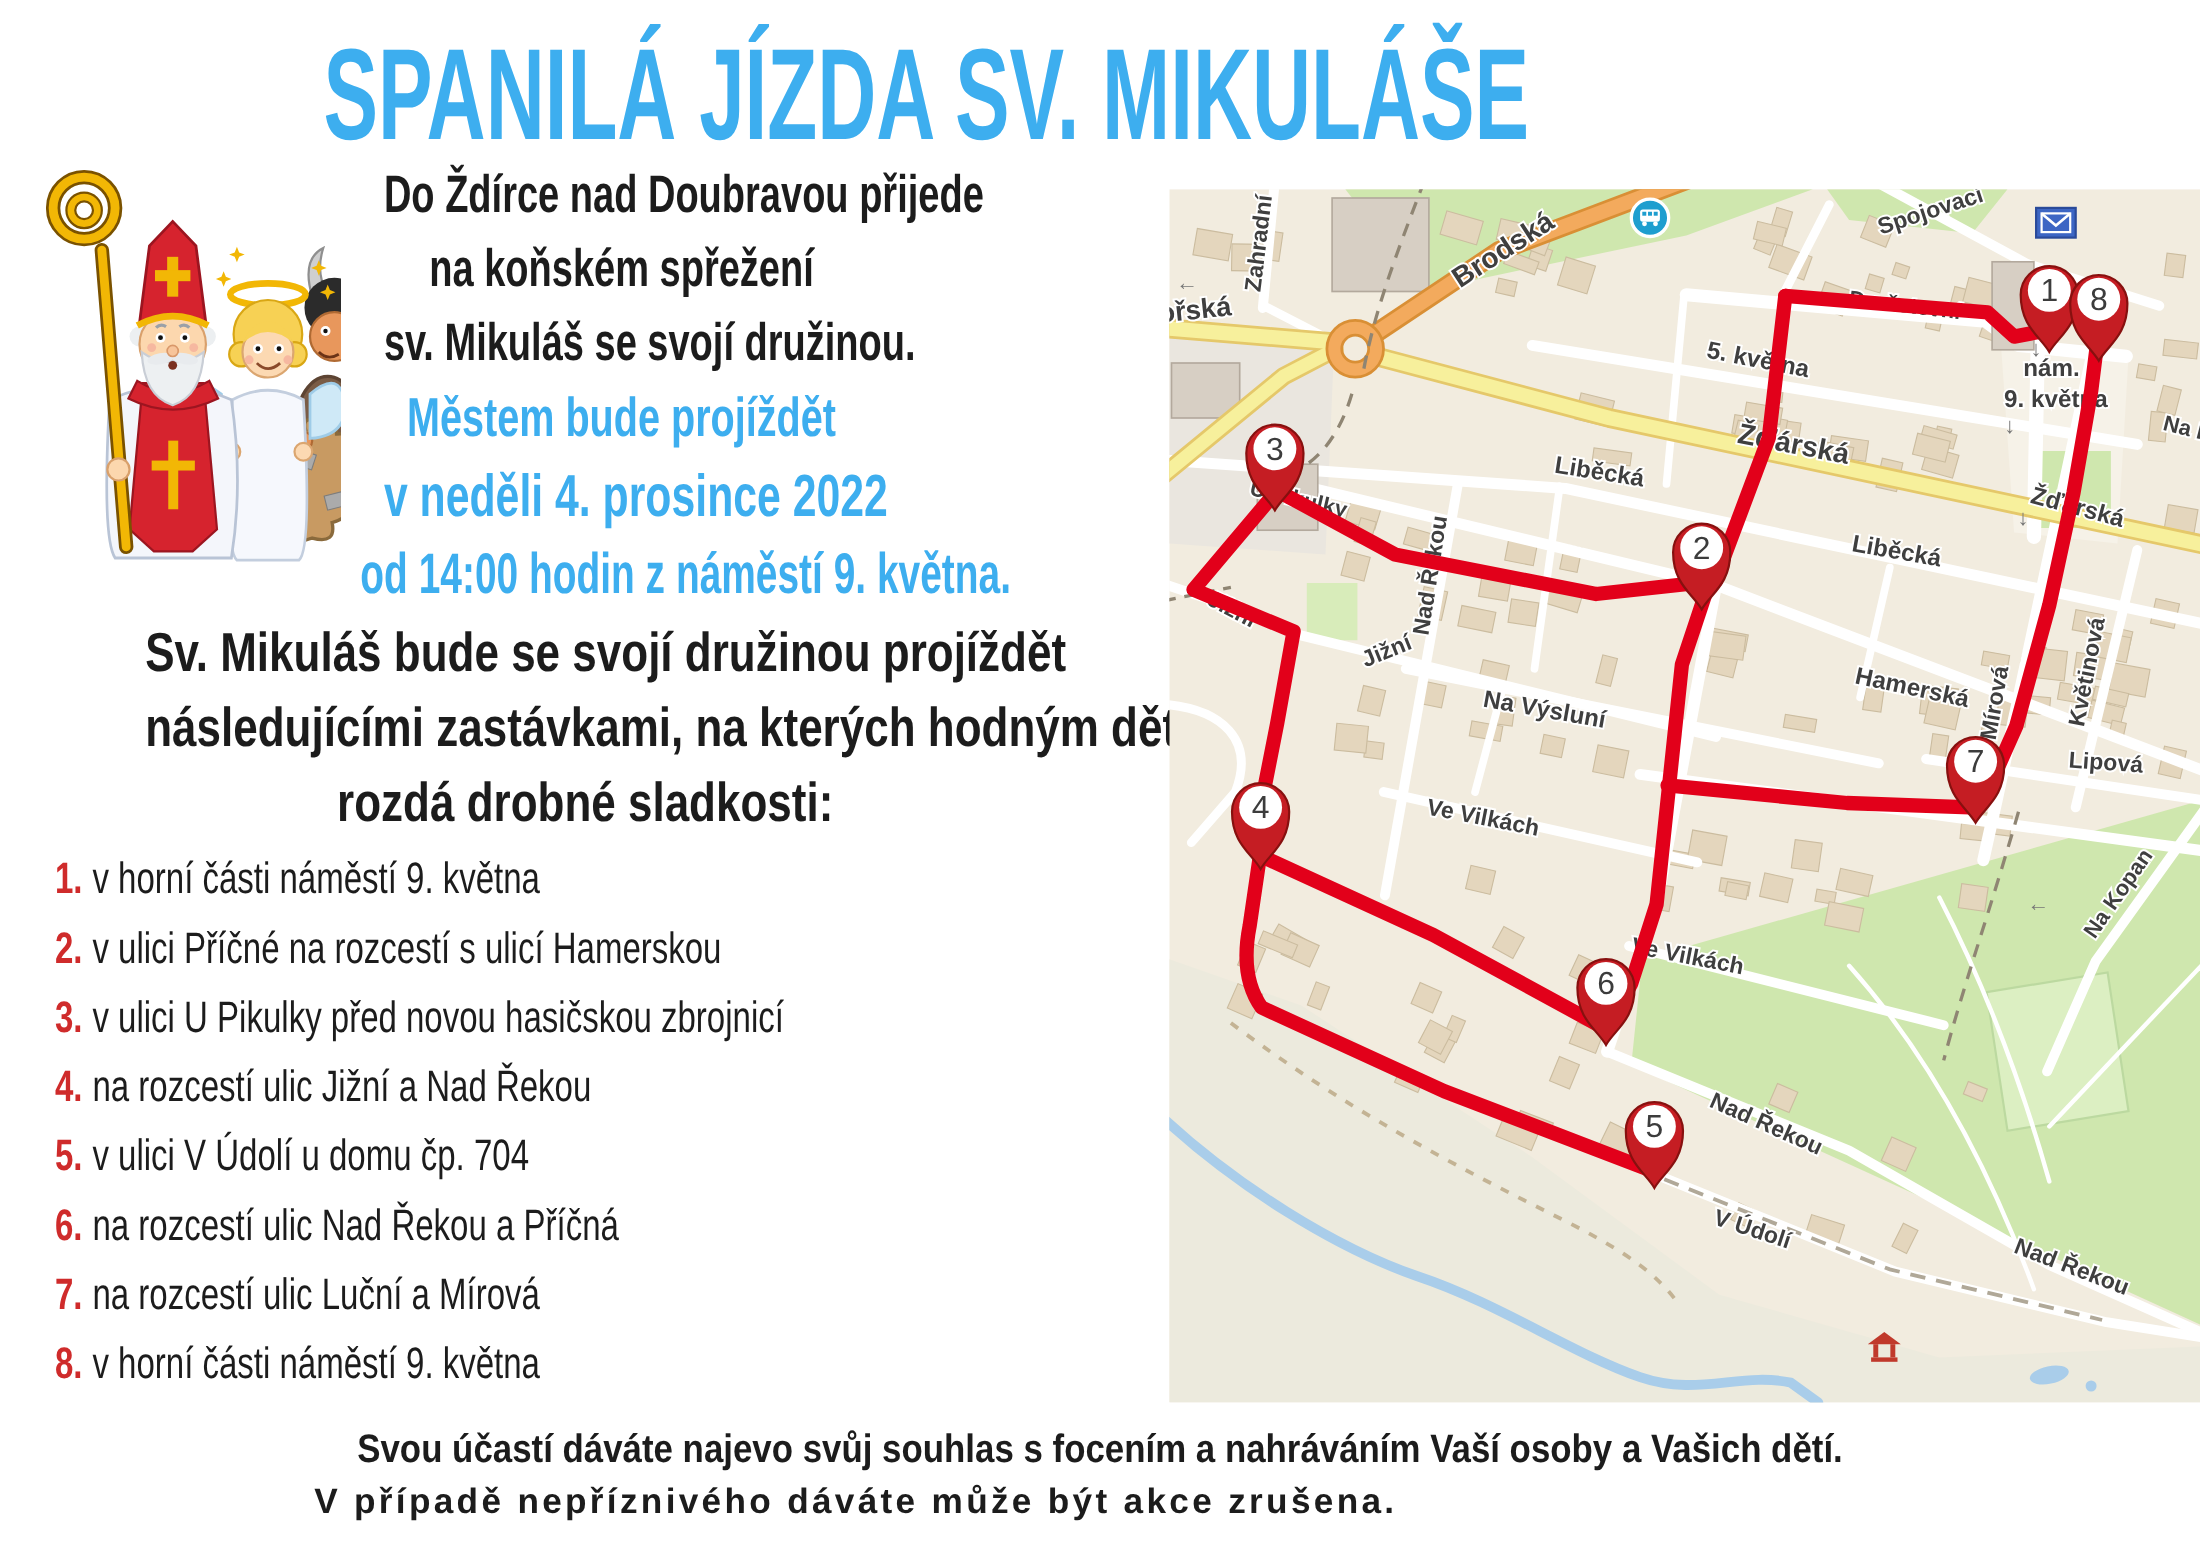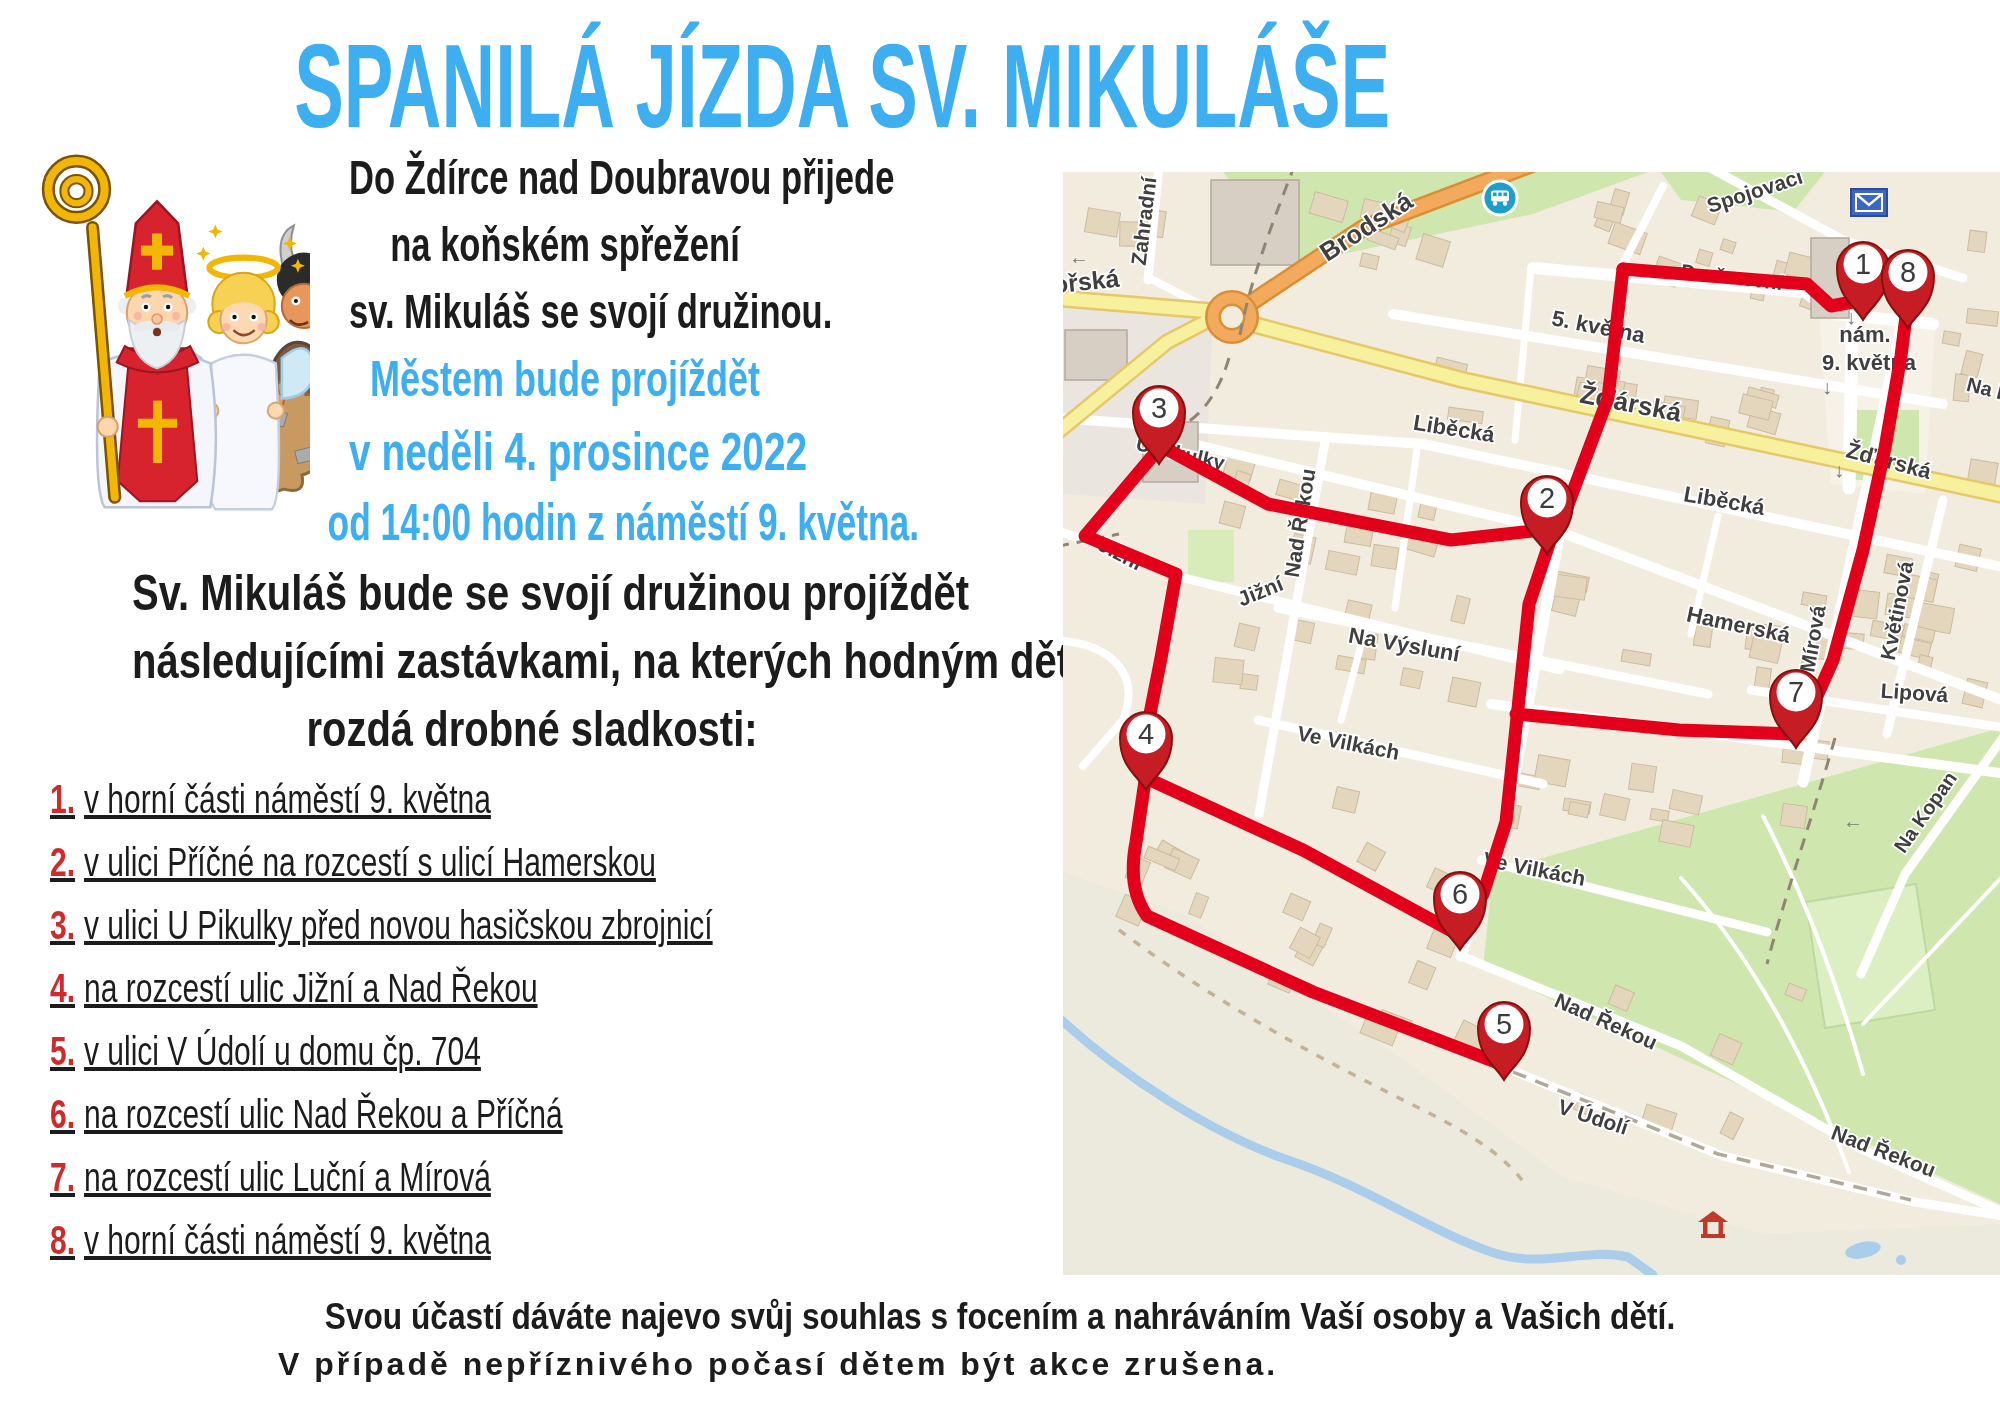--- a/index.html
+++ b/index.html
@@ -14,21 +14,21 @@
   .i2{top:217px;font-size:48px;}
   .i3{top:284px;font-size:48px;}
   .i4{top:350px;font-size:50px;color:var(--accent);}
   .i5{top:420px;font-size:54px;color:var(--accent);}
   .i6{top:492px;font-size:52px;color:var(--accent);left:222px;width:660px;transform:scaleX(0.68);}
   .pline{left:32px;width:1000px;text-align:center;font-weight:bold;white-space:nowrap;
          transform:scaleX(0.80);transform-origin:50% 50%;}
   .p1{top:564px;font-size:50px;}
   .p2{top:632px;font-size:50px;}
   .p3{top:700px;font-size:50px;}
-  #stops{left:50px;top:768px;margin:0;padding:0;list-style:none;text-decoration:underline;}
+  #stops{left:50px;top:768px;margin:0;padding:0;list-style:none;}
   #stops li{height:63px;line-height:63px;font-size:40px;white-space:nowrap;
             transform:scaleX(0.75);transform-origin:0 50%;}
   #stops .num{color:var(--red);font-weight:bold;margin-right:12px;}
   .footer{text-align:center;font-weight:bold;white-space:nowrap;}
   .f1{left:0;top:1296px;width:2000px;font-size:36px;transform:scaleX(0.88);transform-origin:50% 50%;}
   .f2{left:0;top:1346px;width:1556px;font-size:32px;letter-spacing:3px;}
   #map-svg{left:1063px;top:172px;width:937px;height:1103px;}
   .cartoon{left:4px;top:106px;width:306px;height:414px;}
   .mlabel{fill:#3f3f3f;paint-order:stroke;stroke:#ffffff;stroke-width:3.5px;font-weight:bold;}
 </style>
@@ -137,21 +137,21 @@
     <li><span class="num">2.</span><span>v ulici Příčné na rozcestí s ulicí Hamerskou</span></li>
     <li><span class="num">3.</span><span>v ulici U Pikulky před novou hasičskou zbrojnicí</span></li>
     <li><span class="num">4.</span><span>na rozcestí ulic Jižní a Nad Řekou</span></li>
     <li><span class="num">5.</span><span>v ulici V Údolí u domu čp. 704</span></li>
     <li><span class="num">6.</span><span>na rozcestí ulic Nad Řekou a Příčná</span></li>
     <li><span class="num">7.</span><span>na rozcestí ulic Luční a Mírová</span></li>
     <li><span class="num">8.</span><span>v horní části náměstí 9. května</span></li>
   </ol>
 
 <div class="abs footer f1">Svou účastí dáváte najevo svůj souhlas s focením a nahráváním Vaší osoby a Vašich dětí.</div>
-<div class="abs footer f2">V případě nepříznivého počasí dětem být akce zrušena.</div>
+<div class="abs footer f2">V případě nepříznivého dáváte může být akce zrušena.</div>
 
 <svg class="abs" id="map-svg" viewBox="0 0 937 1103">
     <rect x="0" y="0" width="937" height="1103" fill="#f2ecdf"></rect>
     <path d="M0,128 L150,138 L142,332 L0,322 Z" fill="#eae6df"></path>
     <path d="M756,140 L872,152 L862,322 L768,312 Z" fill="#f6f2e8"></path>
     <path d="M0,700 L120,742 L330,880 L500,1005 L700,1062 L937,1052 L937,1103 L0,1103 Z" fill="#eceadd"></path>
     <path d="M160,0 L585,0 L470,42 L232,92 Z" fill="#cfe7ae" stroke="none" stroke-width="2"></path>
     <path d="M598,0 L762,0 L730,40 L618,28 Z" fill="#cfe7ae" stroke="none" stroke-width="2"></path>
     <path d="M792,238 L856,238 L856,308 L792,308 Z" fill="#cfe7ae" stroke="none" stroke-width="2"></path>
     <path d="M430,700 L937,556 L937,1032 L420,796 Z" fill="#cfe7ae" stroke="none" stroke-width="2"></path>

